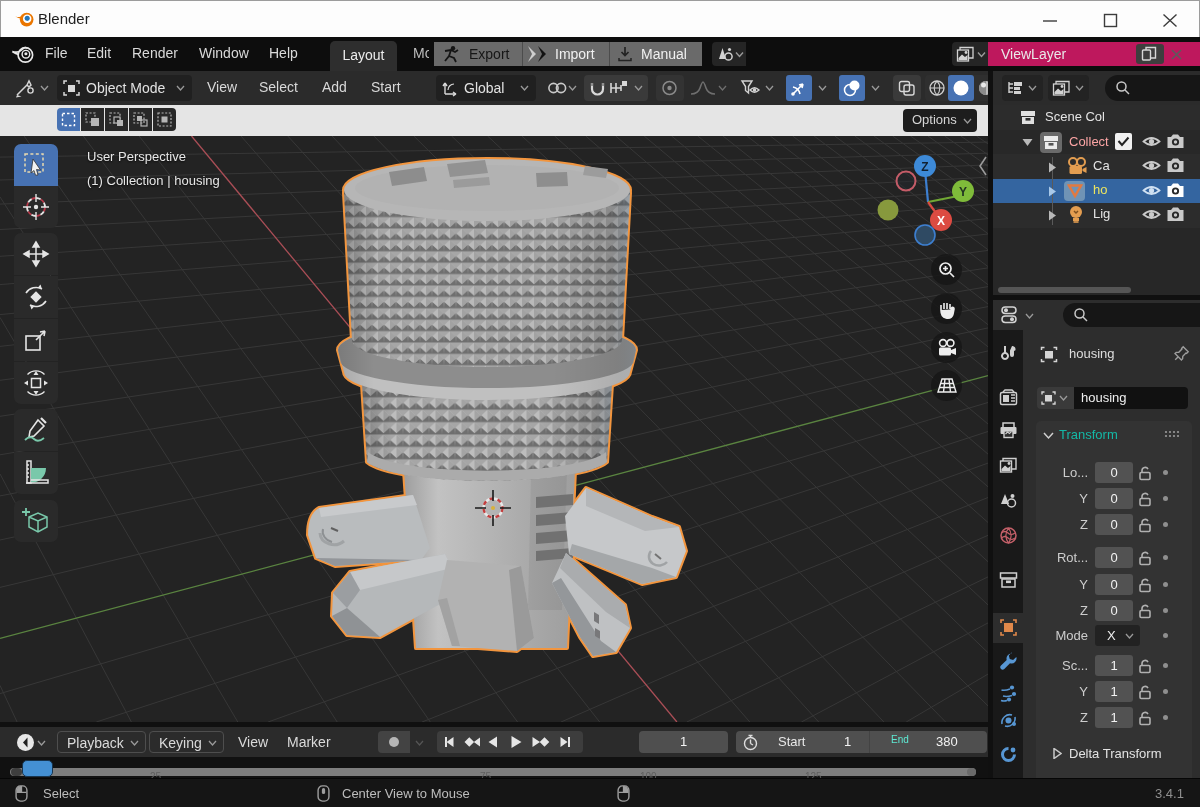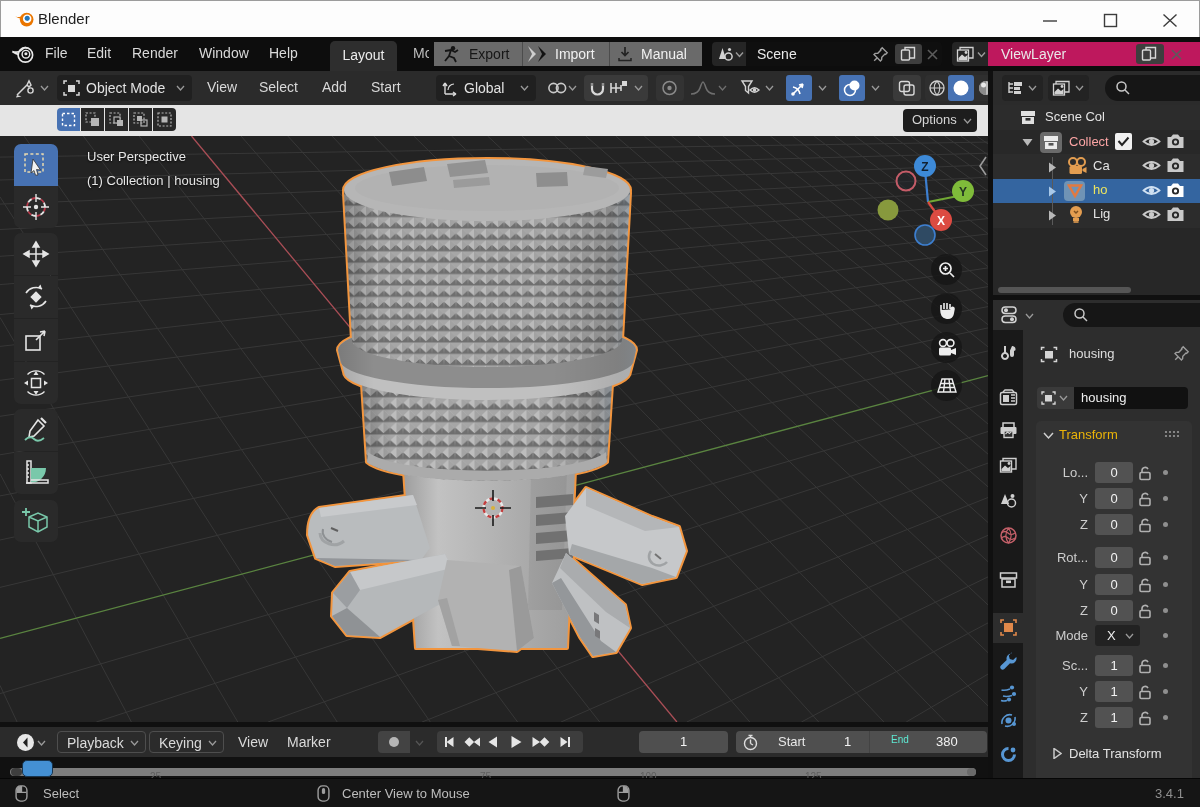--- a/index.html
+++ b/index.html
@@ -103,36 +103,20 @@
  </div>
 
  <div class="abs" style="left:712px;top:5px;width:34px;height:24px;background:#252525;border-radius:4px 0 0 4px">
    <svg class="abs" style="left:5px;top:4px" width="17" height="16" viewBox="0 0 17 16">
      <path d="M5.5 2 L9 13 L2 13 Z" fill="#d2d2d2"></path>
           <circle cx="11.5" cy="10.5" r="3.6" fill="none" stroke="#d2d2d2" stroke-width="1.5"></circle>
           <circle cx="12.5" cy="3.5" r="1.6" fill="#d2d2d2"></circle>
    </svg>
    <svg class="abs" style="left:23px;top:9px" width="9" height="7">
           <path d="M1 1.5 L4.5 5.5 L8 1.5" stroke="#9a9a9a" stroke-width="1.4" fill="none"></path>
-        </svg>
- </div>
- <div class="abs" style="left:746px;top:5px;width:196px;height:24px;background:#0f0f0f;border-radius:0 4px 4px 0">
-   <div class="abs" style="left:11px;top:4px;color:#e9e9e9">Scene</div>
-   <svg class="abs" style="left:126px;top:4px" width="17" height="17" viewBox="0 0 17 17">
-          <path d="M10.2 1.8 L15.2 6.8 L13.6 8.4 L12.9 8.1 L9.8 11.2 L9.6 13.8 L8.4 15 L2 8.6 L3.2 7.4 L5.8 7.2 L8.9 4.1 L8.6 3.4 Z" fill="none" stroke="#9d9d9d" stroke-width="1.4"></path>
-          <path d="M5 12 L2.2 14.8" stroke="#9d9d9d" stroke-width="1.4"></path>
-        </svg>
-   <div class="abs" style="left:149px;top:2px;width:27px;height:20px;background:#3e3e3e;border-radius:3px">
-     <svg class="abs" style="left:5px;top:2px" width="17" height="16" viewBox="0 0 17 16">
-            <rect x="1.5" y="4" width="8" height="10" rx="1" fill="none" stroke="#d8d8d8" stroke-width="1.4"></rect>
-            <path d="M5 4 L5 1.5 L14.5 1.5 L14.5 12 L10 12" fill="none" stroke="#d8d8d8" stroke-width="1.4"></path>
-          </svg>
-   </div>
-   <svg class="abs" style="left:180px;top:6px" width="13" height="13">
-          <path d="M2 2 L11 11 M11 2 L2 11" stroke="#5c5c5c" stroke-width="1.6"></path>
         </svg>
  </div>
 
  <div class="abs" style="left:952px;top:5px;width:36px;height:24px;background:#252525;border-radius:4px 0 0 4px">
    <svg class="abs" style="left:4px;top:3px" width="19" height="18" viewBox="0 0 19 18">
      <rect x="1.5" y="5" width="11" height="11" fill="none" stroke="#d2d2d2" stroke-width="1.3"></rect>
      <path d="M4 5 L4 2.5 L17 2.5 L17 13 L12.5 13" fill="none" stroke="#d2d2d2" stroke-width="1.3"></path>
      <path d="M2.5 13 L6 9.5 L9 12 L11.5 10 L11.5 15 L2.5 15 Z" fill="#d2d2d2"></path>
           <circle cx="10" cy="7.5" r="1.4" fill="#d2d2d2"></circle>
    </svg>
@@ -883,21 +867,21 @@
   <svg class="abs" style="left:22px;top:8px" width="9" height="7">
           <path d="M1 1 L4.5 5 L8 1" stroke="#9a9a9a" stroke-width="1.3" fill="none"></path>
         </svg>
  </div>
  <div class="abs" style="left:81px;top:87px;width:114px;height:22px;background:#111111;border-radius:0 4px 4px 0;color:#efefef;padding:3px 0 0 7px;font-size:13px">housing</div>
 
  <div class="abs" style="left:43px;top:121px;width:156px;height:357px;background:#333333;border-radius:5px 5px 0 0"></div>
  <svg class="abs" style="left:50px;top:131px" width="11" height="9">
         <path d="M1 2 L5.5 7 L10 2" stroke="#d0d0d0" stroke-width="1.5" fill="none"></path>
       </svg>
- <div class="abs" style="left:66px;top:127px;color:#eab308;font-size:13px">Transform</div>
+ <div class="abs" style="left:66px;top:127px;color:#14b8a6;font-size:13px">Transform</div>
  <svg class="abs" style="left:171px;top:130px" width="16" height="12">
         <g fill="#9a9a9a">
           <circle cx="2" cy="2" r="1.1"></circle>
           <circle cx="6" cy="2" r="1.1"></circle>
           <circle cx="10" cy="2" r="1.1"></circle>
           <circle cx="14" cy="2" r="1.1"></circle>
           <circle cx="2" cy="6" r="1.1"></circle>
           <circle cx="6" cy="6" r="1.1"></circle>
           <circle cx="10" cy="6" r="1.1"></circle>
           <circle cx="14" cy="6" r="1.1"></circle>

